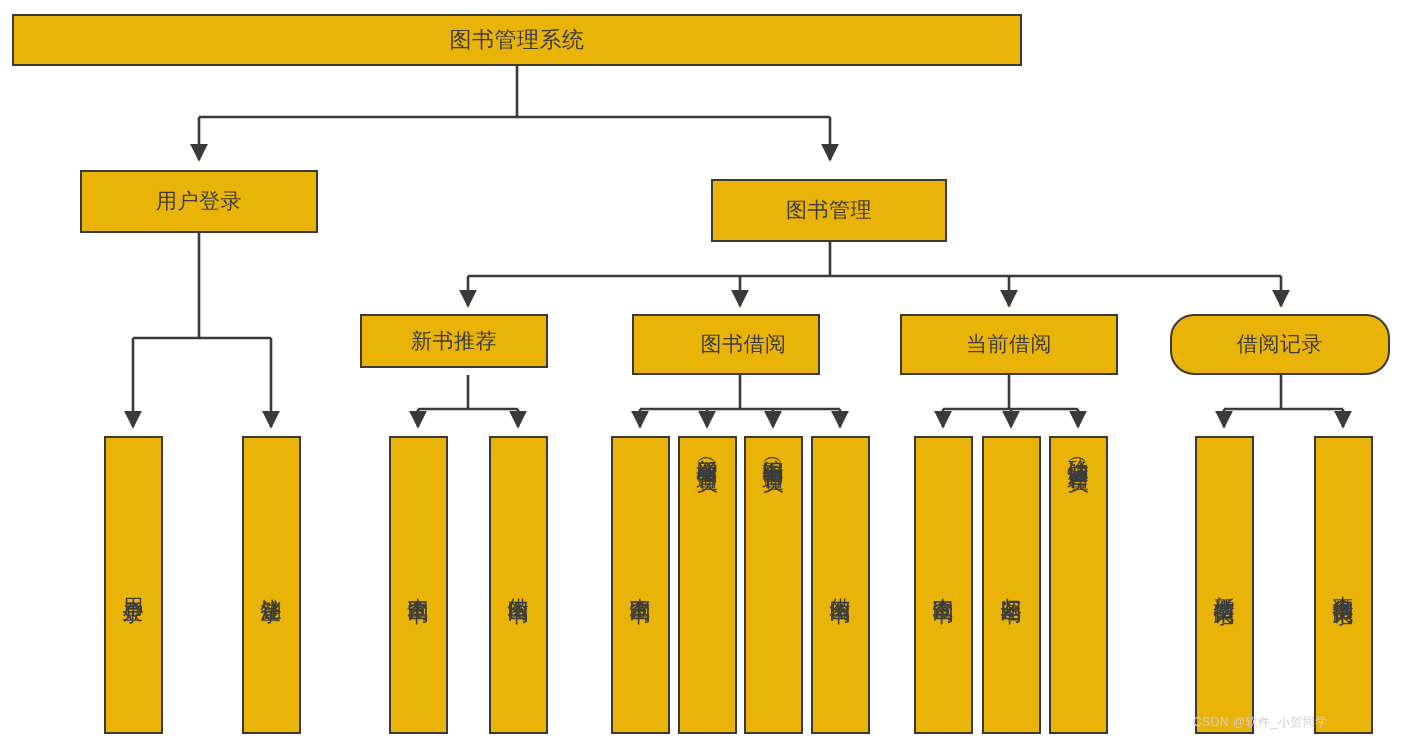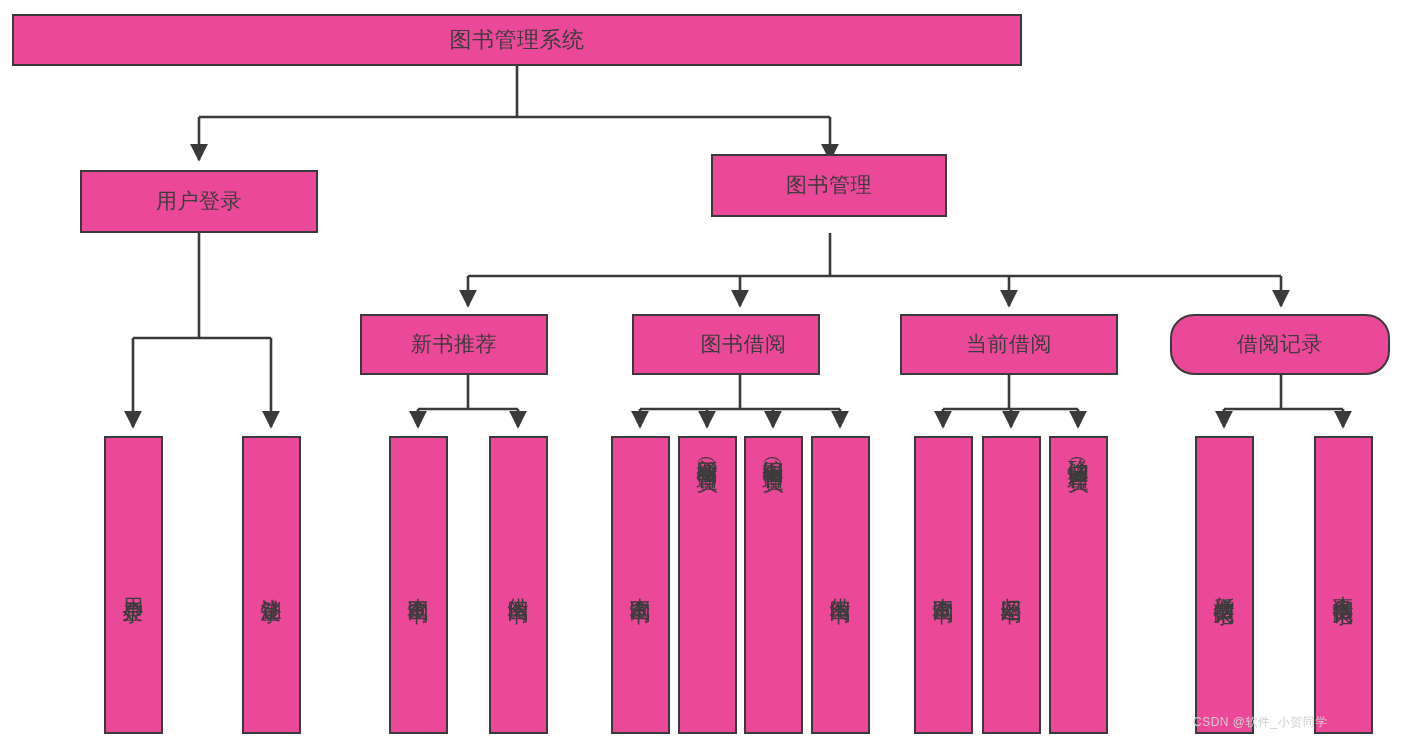--- a/index.html
+++ b/index.html
@@ -20,21 +20,21 @@
     left: 0;
     top: 0;
     width: 1405px;
     height: 747px;
     pointer-events: none;
   }
   .node {
     position: absolute;
     box-sizing: border-box;
     border: 2px solid #3a3a3a;
-    background: #ec4899;
+    background: #eab308;
     display: flex;
     align-items: center;
     justify-content: center;
     color: #3c3c3c;
   }
   .node .label {
     display: block;
     text-align: center;
     letter-spacing: 0.5px;
     line-height: 1.18;
@@ -130,25 +130,25 @@
     </g>
   </svg>
 
   <div class="node horiz root" style="left:12px; top:14px; width:1010px; height:52px;">
     <span class="label">图书管理系统</span>
   </div>
 
   <div class="node horiz" style="left:80px; top:170px; width:238px; height:63px;">
     <span class="label">用户登录</span>
   </div>
-  <div class="node horiz" style="left:711px; top:154px; width:236px; height:63px;">
+  <div class="node horiz" style="left:711px; top:179px; width:236px; height:63px;">
     <span class="label">图书管理</span>
   </div>
 
-  <div class="node horiz" style="left:360px; top:314px; width:188px; height:61px;">
+  <div class="node horiz" style="left:360px; top:314px; width:188px; height:54px;">
     <span class="label">新书推荐</span>
   </div>
   <div class="node horiz" style="left:632px; top:314px; width:188px; height:61px;padding-left:35px;">
     <span class="label">图书借阅</span>
   </div>
   <div class="node horiz" style="left:900px; top:314px; width:218px; height:61px;">
     <span class="label">当前借阅</span>
   </div>
   <div class="node horiz" style="left:1170px; top:314px; width:220px; height:61px;border-radius:24px;">
     <span class="label">借阅记录</span>

